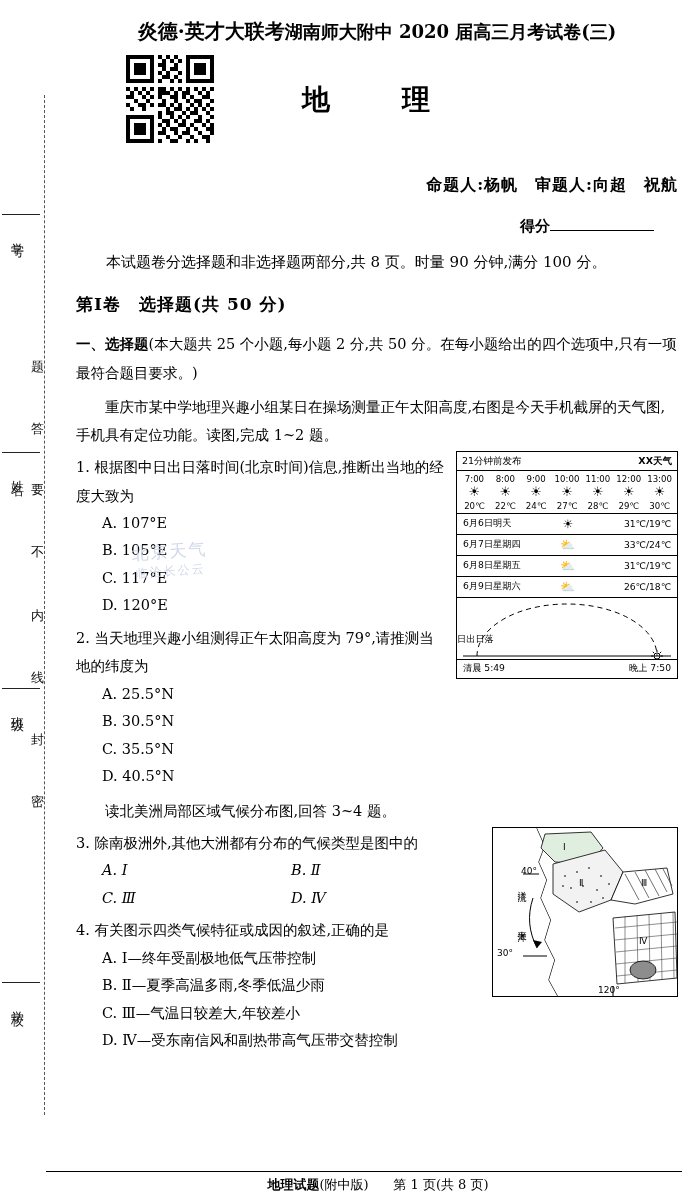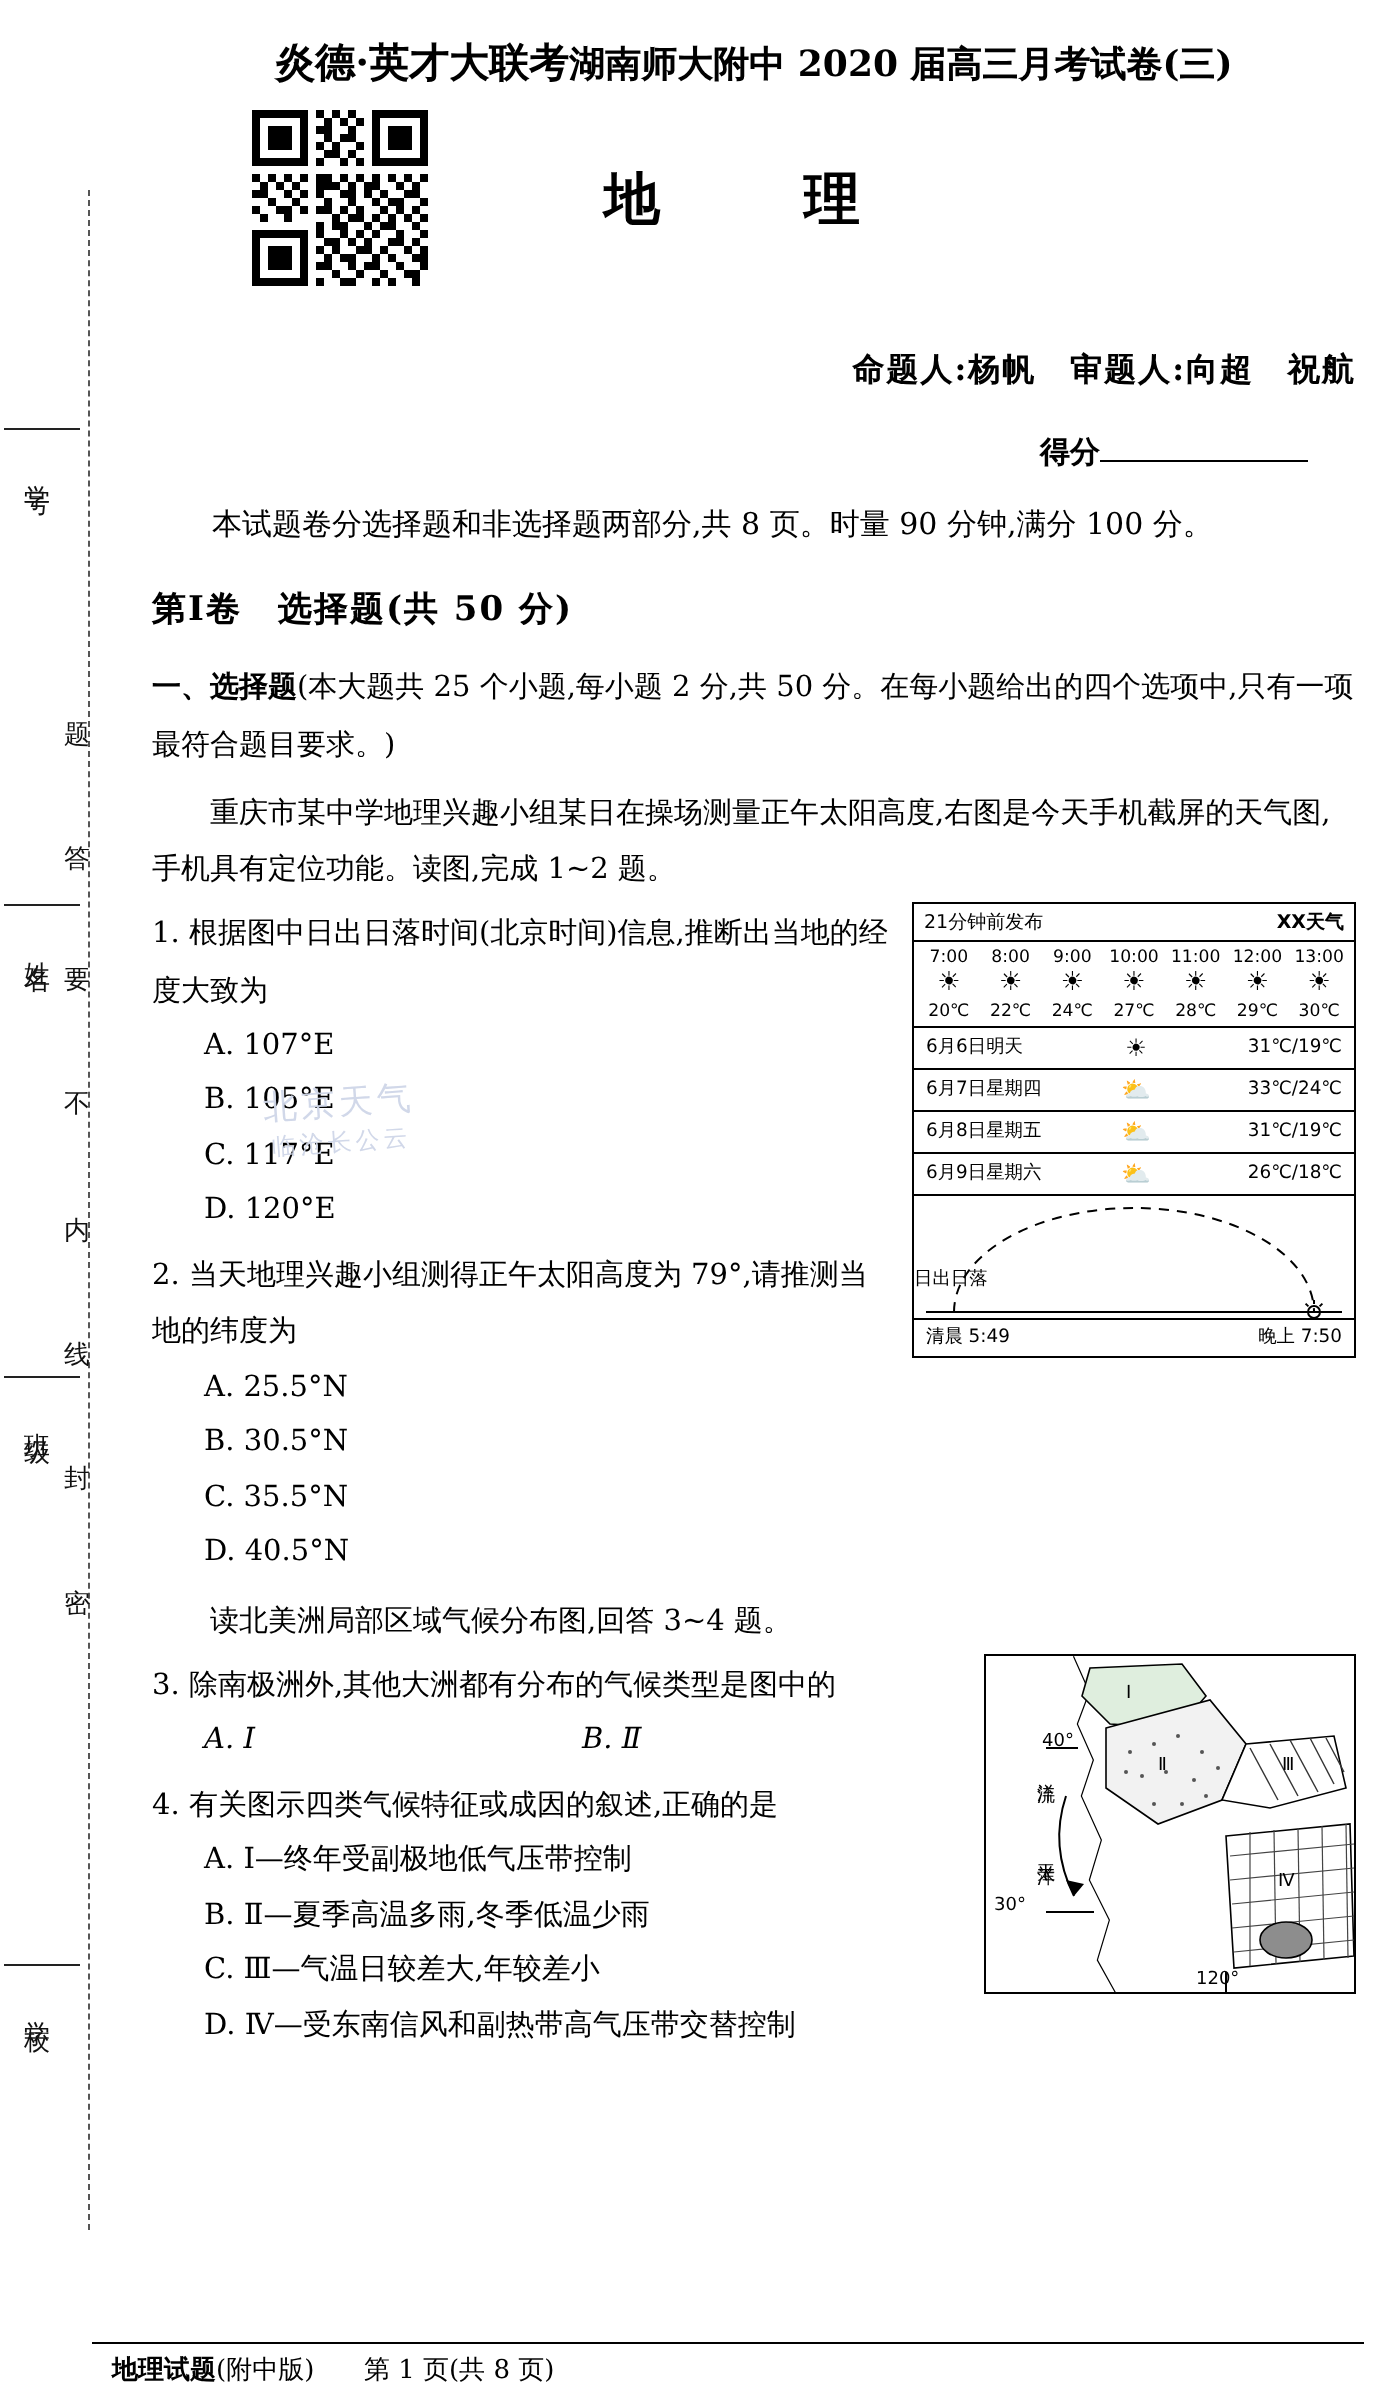--- a/index.html
+++ b/index.html
@@ -144,21 +144,21 @@
   .watermark {
     position: absolute; left: 132px; top: 540px;
     font-size: 17px; color: #cfd6e8; transform: rotate(-4deg);
     font-family: "DejaVu Sans", "Liberation Sans", sans-serif;
     letter-spacing: 2px; opacity: .95; pointer-events: none;
   }
   .watermark .l2 { font-size: 12px; display:block; text-align:center; }
 
   .footer {
     position: absolute; left: 56px; right: 0; bottom: 8px;
-    font-size: 13px;
+    text-align: center; font-size: 13px;
   }
   .footer .fl { font-weight: bold; }
   .footer-rule {
     position: absolute; left: 46px; right: 18px; bottom: 30px;
     border-top: 1px solid #000;
   }
   .clear { clear: both; }
 </style>
 </head>
 <body>
@@ -526,20 +526,24 @@
       <span class="mlabel" style="left:86px; top:50px;">Ⅱ</span>
       <span class="mlabel" style="left:148px; top:50px;">Ⅲ</span>
       <span class="mlabel" style="left:146px; top:108px;">Ⅳ</span>
     </div>
 
     <div class="q-num">3. 除南极洲外,其他大洲都有分布的气候类型是图中的</div>
     <div class="opt opt-2col">
       <div>A. Ⅰ</div>
       <div>B. Ⅱ</div>
     </div>
+    <div class="opt opt-2col">
+      <div>C. Ⅲ</div>
+      <div>D. Ⅳ</div>
+    </div>
 
     <div class="q-num">4. 有关图示四类气候特征或成因的叙述,正确的是</div>
     <div class="opt">A. Ⅰ—终年受副极地低气压带控制</div>
     <div class="opt">B. Ⅱ—夏季高温多雨,冬季低温少雨</div>
     <div class="opt">C. Ⅲ—气温日较差大,年较差小</div>
     <div class="opt">D. Ⅳ—受东南信风和副热带高气压带交替控制</div>
 
     <div class="clear"></div>
   </div>
 

